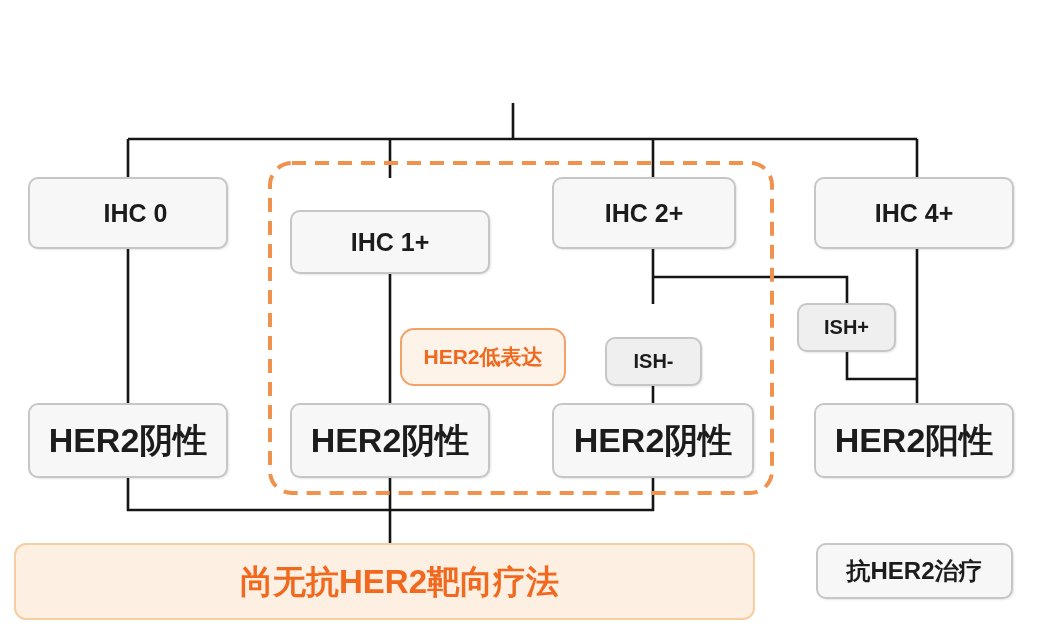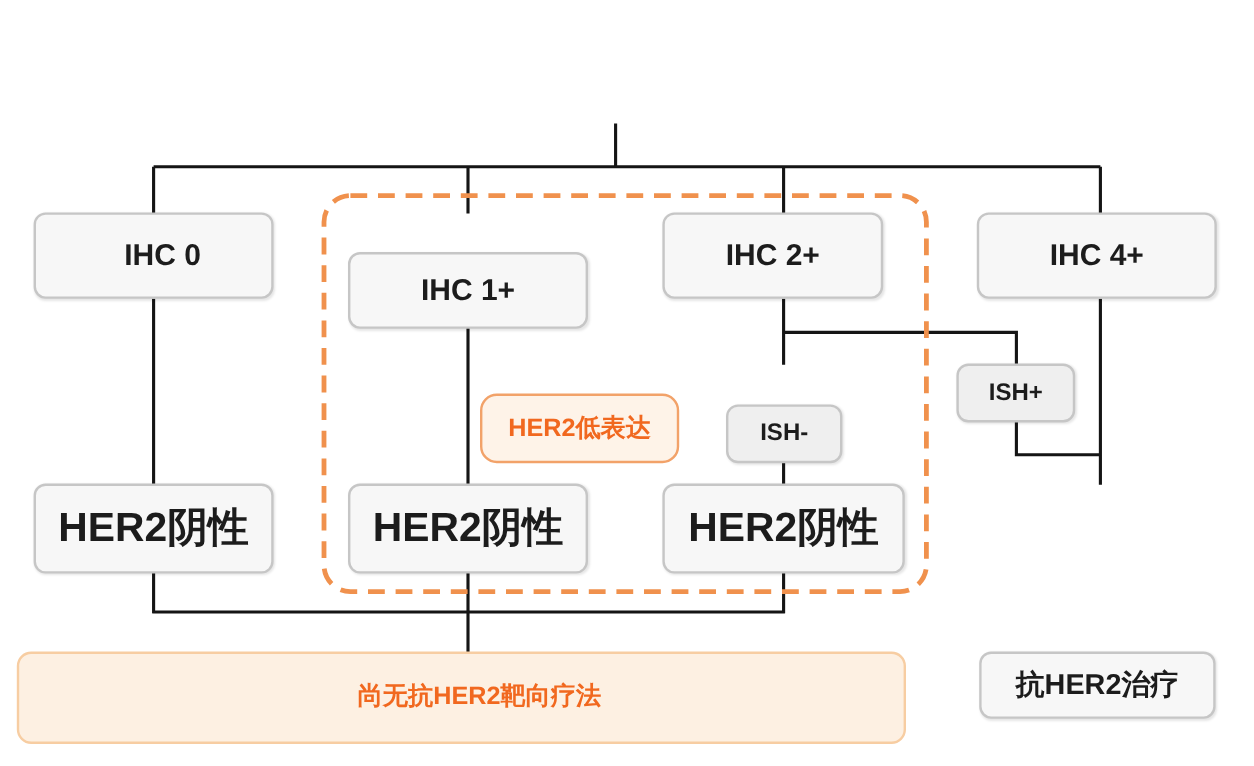--- a/index.html
+++ b/index.html
@@ -45,21 +45,21 @@
     box-shadow:1px 1px 2px rgba(0,0,0,0.10);
   }
   .low-label{
     left:400px;top:328px;width:166px;height:58px;
     background:var(--low-box-bg);border:2px solid var(--low-box-border);
     border-radius:14px;color:var(--orange-text);font-size:21px;text-align:right;
   }
   .no-therapy{
     left:14px;top:543px;width:741px;height:77px;
     background:var(--bottom-box-bg);border:2px solid var(--bottom-box-border);
-    border-radius:12px;color:var(--orange-text);font-size:21px;padding-left:30px;
+    border-radius:12px;color:var(--orange-text);font-size:33px;padding-left:30px;
   }
   .therapy{
     left:816px;top:543px;width:197px;height:56px;font-size:24px;
   }
   
   .ihc0{left:28px;top:177px;width:200px;height:72px;padding-left:15px;}
   .ihc1{left:290px;top:177px;width:200px;height:64px;margin-top:33px;}
   .ihc2{left:552px;top:177px;width:184px;height:72px;}
   .ihc3{left:814px;top:177px;width:200px;height:72px;}
   .ish-neg{left:605px;top:303px;width:97px;height:49px;margin-top:34px;}
@@ -106,17 +106,18 @@
   <div class="node gray ihc ihc3">IHC 4+</div>
 
   <div class="node ish ish-neg">ISH-</div>
   <div class="node ish ish-pos">ISH+</div>
 
   <div class="node low-label">HER2低表达</div>
 
   <div class="node gray result neg1">HER2阴性</div>
   <div class="node gray result neg2">HER2阴性</div>
   <div class="node gray result neg3">HER2阴性</div>
+  <div class="node gray result pos">HER2阳性</div>
 
   <div class="node no-therapy">尚无抗HER2靶向疗法</div>
   <div class="node gray therapy">抗HER2治疗</div>
 
 </div>
 
 </body></html>

